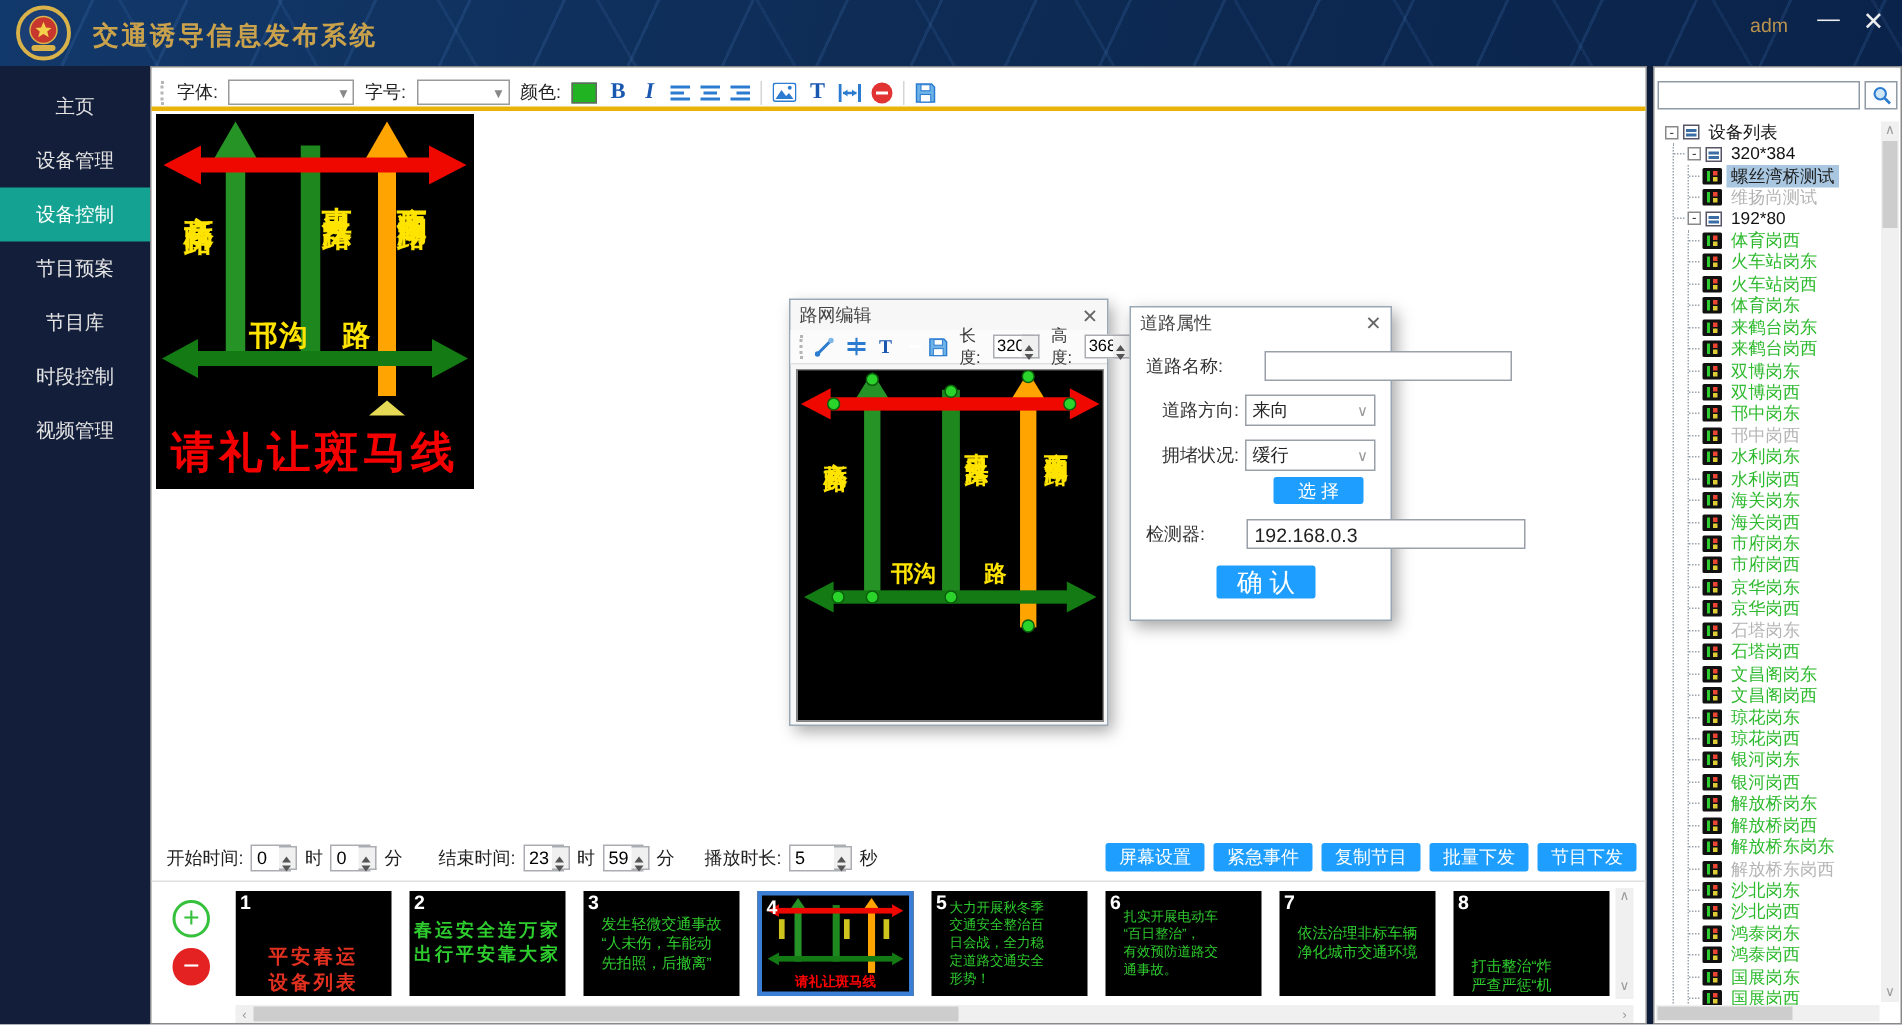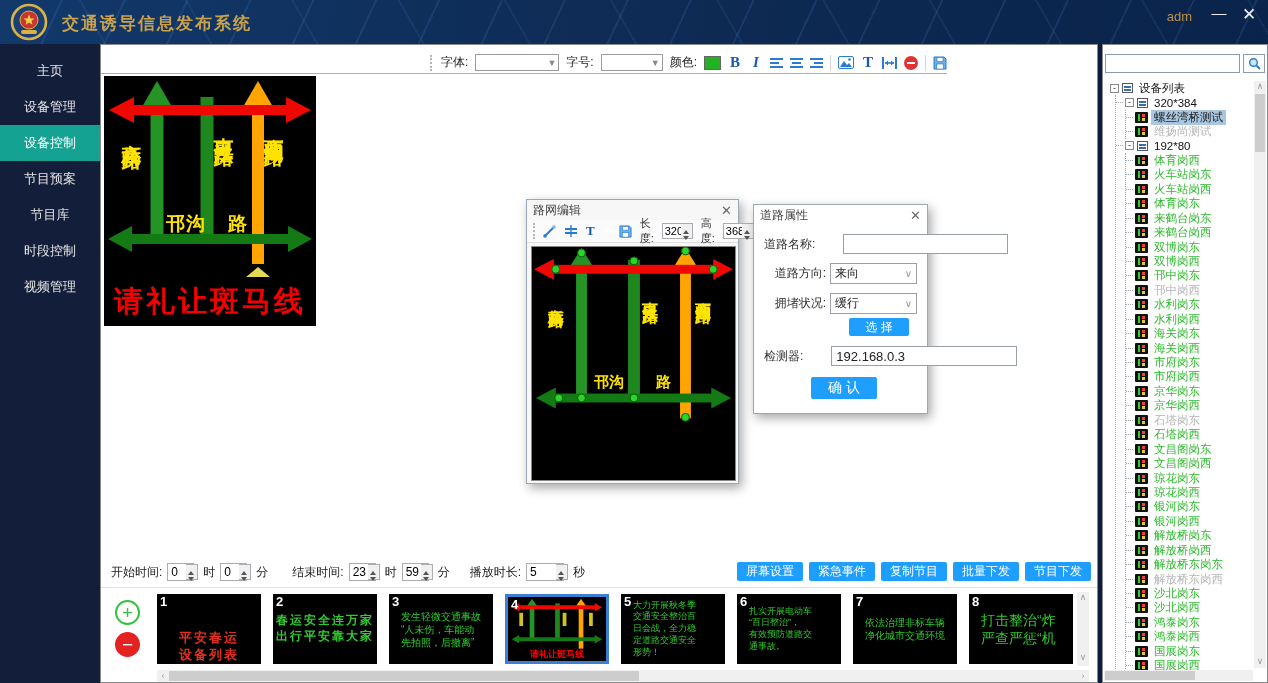--- a/index.html
+++ b/index.html
@@ -17,21 +17,21 @@
   .win-btn{position:absolute;top:4px;color:#eee;font-size:15px;z-index:3;cursor:default;width:22px;text-align:center;}
   #min-btn{right:38px;} #close-btn{right:8px;font-size:17px;}
   
   #sidebar{position:absolute;left:0;top:44px;width:100px;height:639px;background:#131f3a;}
   .side-item{height:36px;display:flex;align-items:center;justify-content:center;color:#e5e5e5;font-size:13px;cursor:default;margin-top:0;}
   .side-item:first-child{margin-top:9px;}
   .side-item.active{background:#14a393;color:#fff;}
   
   #main{position:absolute;left:100px;top:44px;width:998px;height:639px;background:#fff;border:1px solid #8a8a8a;}
   
-  #tbar{position:absolute;left:0;top:7px;width:846px;height:22px;border-bottom:1px solid #eab308;display:flex;align-items:center;gap:7px;padding-left:6px;font-size:12px;color:#222;justify-content:flex-end;}
+  #tbar{position:absolute;left:0;top:7px;width:996px;height:22px;border-bottom:3px solid #eab308;display:flex;align-items:center;gap:7px;padding-left:6px;font-size:12px;color:#222;}
   .grip{width:4px;height:16px;border-left:2px dotted #b5b5b5;}
   .dd{height:17px;border:1px solid #9a9a9a;background:#fff;display:flex;align-items:center;justify-content:flex-end;padding:0 2px;color:#888;font-size:9px;}
   .dd.font{width:84px;} .dd.size{width:62px;}
   .swatch{width:17px;height:14px;background:#22b322;border:1px solid #666;}
   .fmt{color:#1a57b0;font-family:"Liberation Serif",serif;font-size:15px;font-weight:bold;width:14px;text-align:center;}
   .fmt.it{font-style:italic;font-weight:bold;}
   .al{width:13px;height:11px;display:inline-block;background-repeat:no-repeat;
       background-image:linear-gradient(#2b7bd0,#2b7bd0),linear-gradient(#2b7bd0,#2b7bd0),linear-gradient(#2b7bd0,#2b7bd0);
       background-size:13px 2px,9px 2px,13px 2px;}
   .al-l{background-position:0 1px,0 5px,0 9px;}
@@ -66,21 +66,21 @@
   #net-canvas .vlabel{font-size:16px;letter-spacing:2px;}
   #net-canvas .hlabel{font-size:15px;}
   #props-dlg{left:652px;top:159px;width:175px;height:210px;background:#fff;}
   .prow{display:flex;align-items:center;margin:9px 10px 0 10px;font-size:12px;color:#333;}
   .plabel{width:62px;text-align:right;margin-right:4px;white-space:nowrap;}
   .pinput{flex:1;height:20px;border:1px solid #9aa0a8;background:#fff;font-size:12px;padding:0 4px;color:#222;margin-left:24px;}
   .pselect{flex:1;height:21px;border:1px solid #9aa0a8;background:#fff;font-size:12px;padding:0 4px;display:flex;align-items:center;color:#222;}
   .pselect .caret{margin-left:auto;color:#999;font-size:10px;}
   .btn-blue{background:#1e9fff;color:#fff;border:none;font-size:12px;height:19px;padding:0 9px;border-radius:2px;display:inline-flex;align-items:center;justify-content:center;cursor:default;white-space:nowrap;}
   #sel-btn{position:absolute;right:18px;top:113px;width:60px;height:18px;}
-  #confirm-btn{position:absolute;left:57px;top:172px;width:66px;height:22px;font-size:14px;}
+  #confirm-btn{position:absolute;left:57px;top:172px;width:66px;height:22px;font-size:17px;}
   
   #sched{position:absolute;left:0;top:514px;width:996px;height:26px;display:flex;align-items:center;gap:5px;padding-left:10px;font-size:12px;color:#222;}
   .num{width:27px;height:18px;border:1px solid #abadb3;font-size:12px;padding:0 3px;}
   #actions{position:absolute;right:6px;top:3px;display:flex;gap:6px;}
   
   #strip-zone{position:absolute;left:0;top:542px;width:996px;height:96px;border-top:1px solid #e0e0e0;}
   .circle-btn{position:absolute;left:14px;width:25px;height:25px;border-radius:50%;display:flex;align-items:center;justify-content:center;font-size:19px;}
   #add-btn{top:12px;border:2px solid #35c13c;color:#35c13c;background:#fff;}
   #del-btn{top:44px;background:#e42222;border:2px solid #e42222;color:#fff;}
   #strip{position:absolute;left:56px;top:4px;width:918px;height:74px;display:flex;gap:12px;overflow:hidden;align-items:center;}
@@ -461,21 +461,21 @@
           </div>
           <div class="thumb">
             <span class="tnum">7</span>
             <div class="tlines l" style="color: rgb(46, 204, 46); font-size: 10px;">
               <div>依法治理非标车辆</div>
               <div>净化城市交通环境</div>
             </div>
           </div>
           <div class="thumb">
             <span class="tnum">8</span>
-            <div class="tlines l" style="color: rgb(46, 204, 46); font-size: 14px;">
+            <div class="tlines l" style="color: rgb(46, 204, 46); font-size: 10px; justify-content: flex-end;">
               <div>打击整治“炸</div>
               <div>严查严惩“机</div>
             </div>
           </div>
         </div>
       <div class="sb" id="strip-vsb">
         <div class="arrow">∧</div>
         <div style="height:48px;"></div>
         <div class="arrow">∨</div>
       </div>

